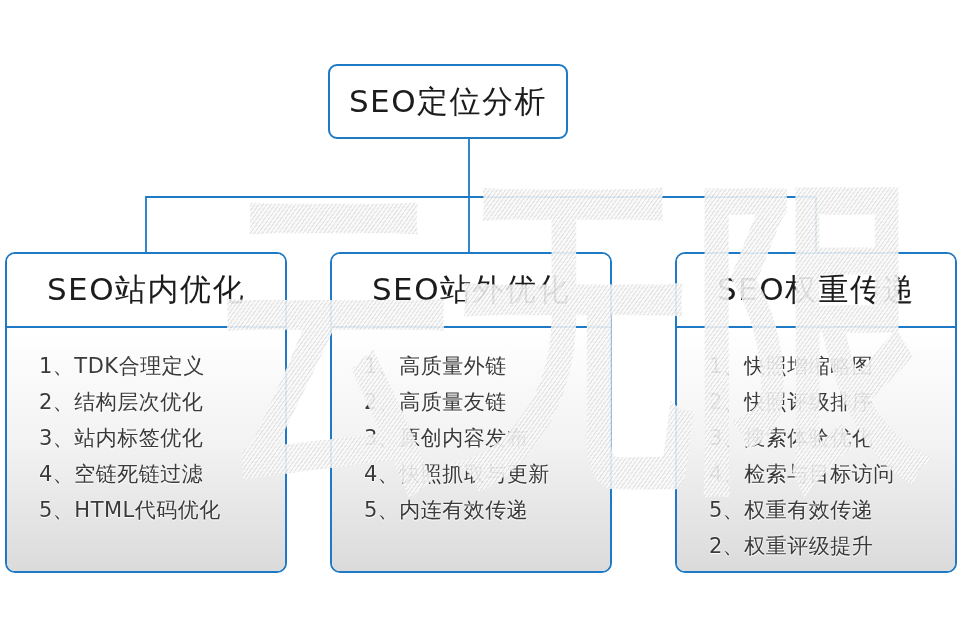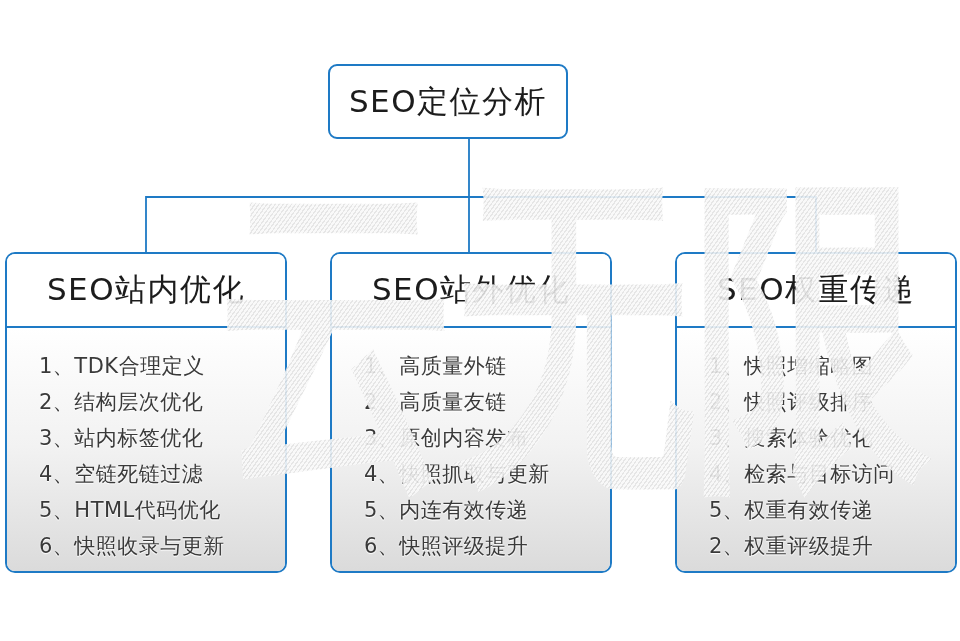--- a/index.html
+++ b/index.html
@@ -76,35 +76,33 @@
 <div class="box column c0">
   <div class="col-header">
     <span>SEO站内优化</span>
   </div>
   <ul class="col-list">
     <li>1、TDK合理定义</li>
     <li>2、结构层次优化</li>
     <li>3、站内标签优化</li>
     <li>4、空链死链过滤</li>
     <li>5、HTML代码优化</li>
-    <li>6、快照收录与更新</li>
   </ul>
 </div>
 
 <div class="box column c1">
   <div class="col-header">
     <span>SEO站外优化</span>
   </div>
   <ul class="col-list">
     <li>1、高质量外链</li>
     <li>2、高质量友链</li>
     <li>3、原创内容发布</li>
     <li>4、快照抓取与更新</li>
     <li>5、内连有效传递</li>
-    <li>6、快照评级提升</li>
   </ul>
 </div>
 
 <div class="box column c2">
   <div class="col-header">
     <span>SEO权重传递</span>
   </div>
   <ul class="col-list">
     <li>1、快照增缩略图</li>
     <li>2、快照评级排序</li>

